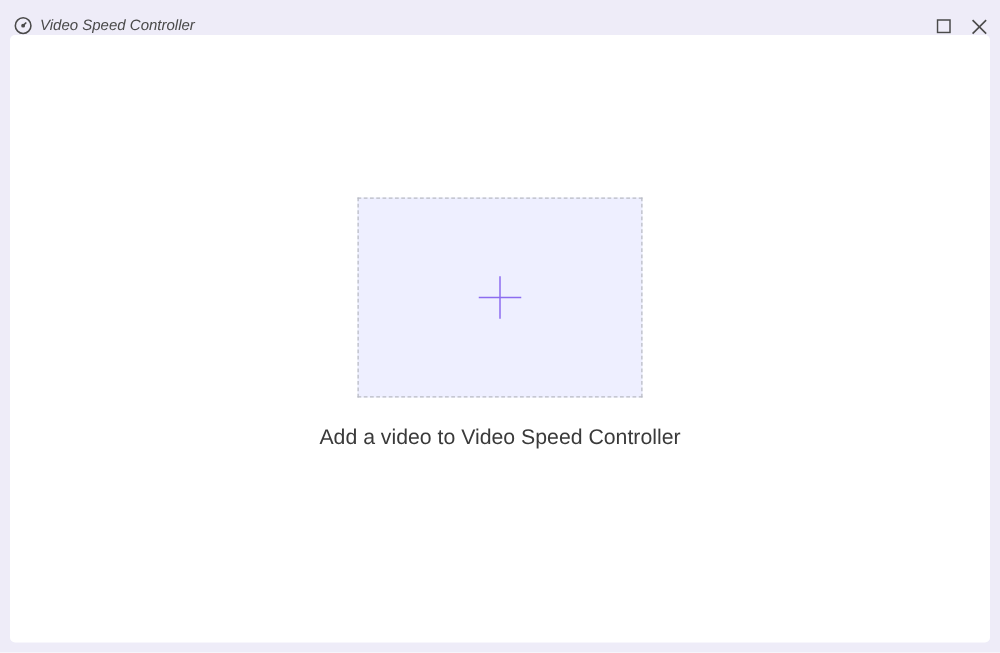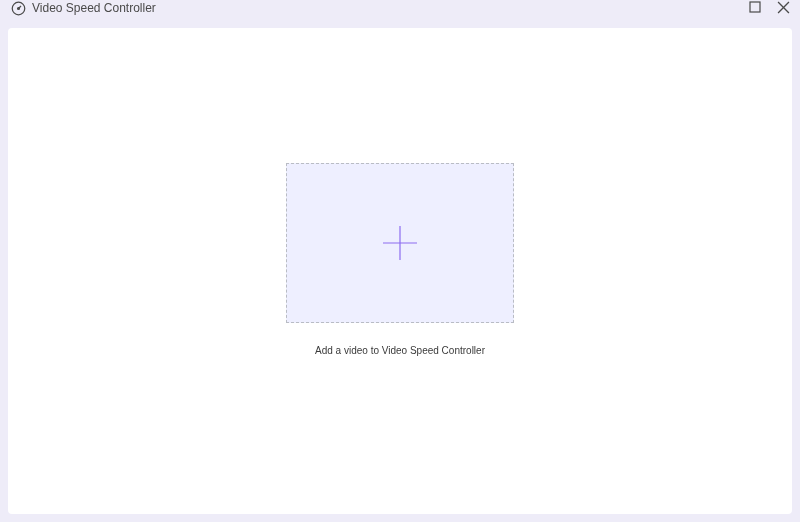--- a/index.html
+++ b/index.html
@@ -10,23 +10,24 @@
     body {
       width: 800px;
       height: 522px;
       background: #eeecf8;
       font-family: -apple-system, BlinkMacSystemFont, "Segoe UI", Arial, sans-serif;
       overflow: hidden;
     }
     .title-bar {
       height: 28px;
       display: flex;
-      align-items: flex-start;
+      align-items: flex-end;
       padding: 0 10px;
       background: #eeecf8;
+      font-style: italic;
     }
     .title-left {
       display: flex;
       align-items: center;
       gap: 6px;
       flex: 1;
     }
     .app-icon {
       width: 16px;
       height: 16px;
@@ -71,21 +72,21 @@
       border: 1.5px dashed #b9bcc4;
       background: #eeefff;
       display: flex;
       align-items: center;
       justify-content: center;
       cursor: pointer;
       margin-top: -24px;
     }
     .instruction {
       margin-top: 22px;
-      font-size: 10px;
+      font-size: 17px;
       color: #3a3a3a;
     }
   </style>
 </head>
 <body>
 
 <div class="title-bar">
   <div class="title-left">
     <span class="app-icon">
       <svg width="15" height="15" viewBox="0 0 24 24" fill="none" stroke="#4a4a4a" stroke-width="2">

